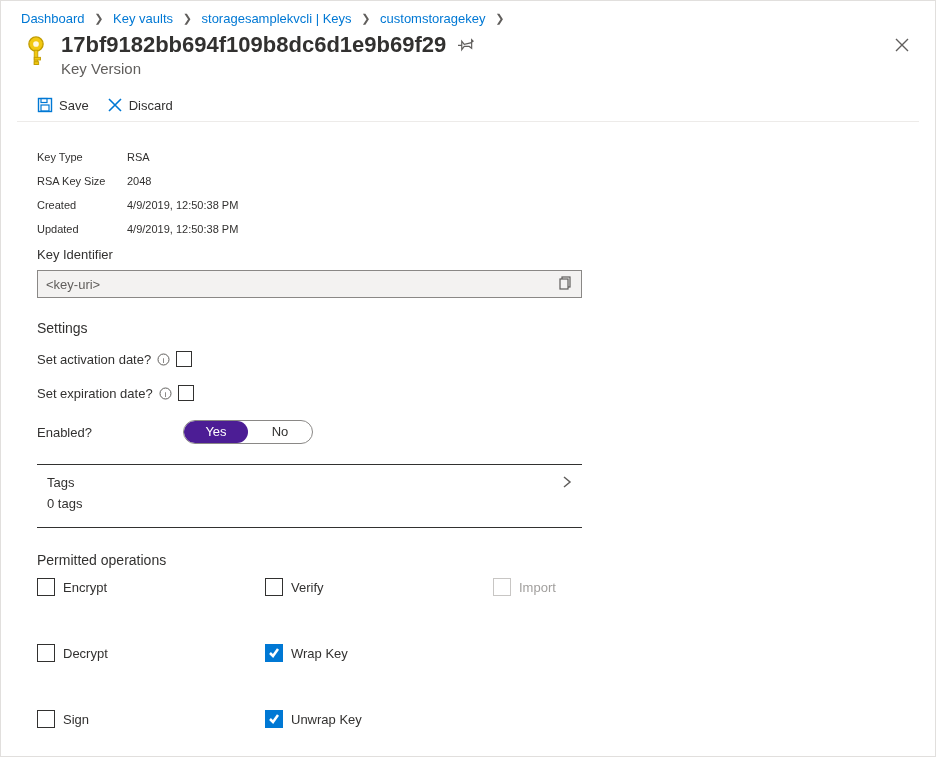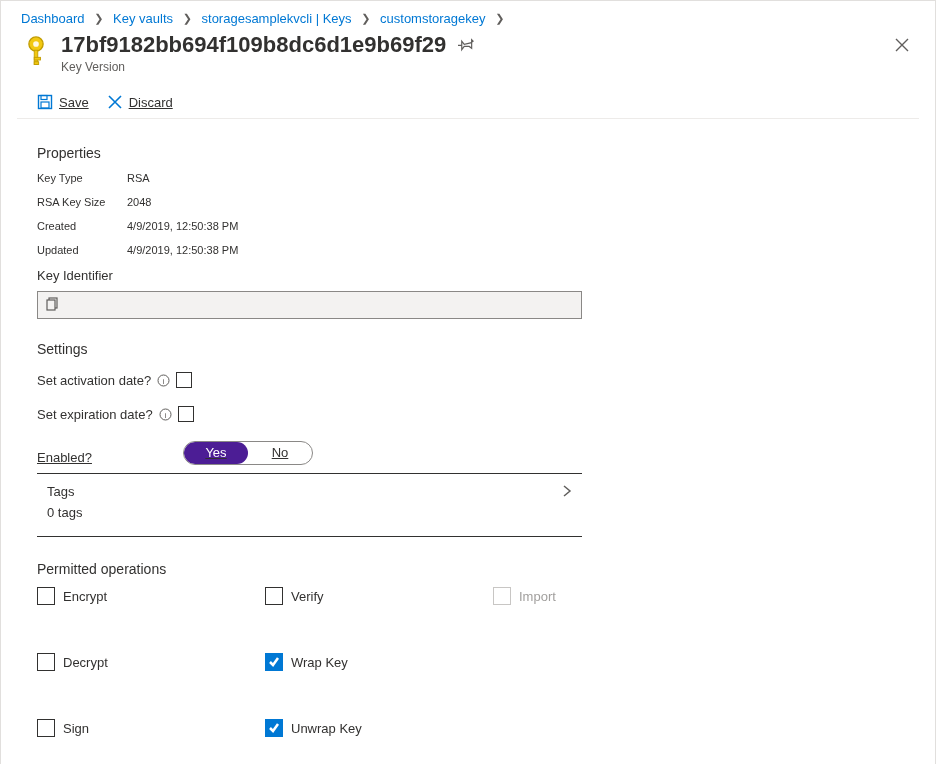--- a/index.html
+++ b/index.html
@@ -15,25 +15,25 @@
   a.crumb { color: #0078d4; text-decoration: none; cursor: pointer; }
   .breadcrumbs { padding: 10px 20px 6px 20px; font-size: 13px; }
   .chev { color: #605e5c; margin: 0 6px; font-size: 11px; display:inline-block; transform: translateY(-1px); }
   .header { display: flex; align-items: flex-start; padding: 0 20px 12px 20px; }
   .key-icon { width: 30px; height: 40px; margin-right: 10px; display:flex; align-items:flex-start; justify-content:center; padding-top:4px;}
   .key-icon svg { width: 22px; height: 32px; }
   .title-block { flex: 1; }
   .title { font-size: 22px; font-weight: 600; color: #323130; display:flex; align-items:flex-end; gap:12px;}
   .pin-btn { cursor:pointer; color:#605e5c; }
   .pin-btn svg { width:16px; height:16px; }
-  .subtitle { font-size: 12px; color: #605e5c; margin-top: 2px; }
+  .subtitle { font-size: 15px; color: #605e5c; margin-top: 2px; }
   .close-btn { cursor:pointer; color:#605e5c; padding:6px;}
   .close-btn svg { width:14px; height:14px; }
   .toolbar { display:flex; align-items:center; gap:18px; padding: 8px 20px; border-bottom:1px solid #edebe9; margin:0 16px 0 16px;}
-  .tbtn { display:flex; align-items:center; gap:6px; cursor:pointer; color:#323130;text-decoration:underline; }
+  .tbtn { display:flex; align-items:center; gap:6px; cursor:pointer; color:#323130; }
   .tbtn svg { width:16px; height:16px; }
   .content { padding: 18px 36px 28px 36px; }
   .section-title { font-size:14px; color:#323130; margin: 8px 0 10px 0; }
   .prop-row { display:flex; margin-bottom:12px; font-size:11px;margin-top:11px; }
   .prop-label { width: 90px; color:#323130;}
   .prop-value { color:#323130; }
   .key-id-label { margin-top:8px; margin-bottom:8px; }
   .key-id-box {
     display:flex; align-items:center;
     border:1px solid #8a8886; background:#f3f2f1;
@@ -43,21 +43,21 @@
   .key-id-box .copy { color:#605e5c; cursor:pointer; }
   .key-id-box .copy svg { width:14px; height:14px; }
   .settings-block { margin-top:22px; }
   .setting-row { display:flex; align-items:center; margin:12px 0; height:22px;}
   .setting-label { font-size:13px; color:#323130; margin-right:6px;}
   .info-icon { color:#605e5c; margin-right:6px; display:inline-flex;}
   .info-icon svg { width:13px; height:13px; }
   .chk {
     width:16px; height:16px; border:1px solid #323130; background:#fff; cursor:pointer; display:inline-block;
   }
-  .enabled-row { display:flex; align-items:flex-end; margin:16px 0 8px 0;text-decoration:underline;}
+  .enabled-row { display:flex; align-items:center; margin:16px 0 20px 0;}
   .enabled-row .setting-label { width:140px;}
   .toggle {
     display:flex; border:1px solid #8a8886; border-radius:14px; overflow:hidden; width:130px; height:24px;
   }
   .toggle div {
     flex:1; text-align:center; font-size:13px; line-height:22px; cursor:pointer;
   }
   .toggle .on { background:#4c1d95; color:#fff; border-radius:12px;}
   .toggle .off { color:#323130; }
   .divider { border:none; border-top:1px solid #323130; margin:6px 0 0 0; width:545px;}
@@ -133,41 +133,41 @@
   <div class="tbtn">
     <svg viewBox="0 0 16 16">
       <path d="M2 2l12 12M14 2L2 14" stroke="#0078d4" stroke-width="1.6"></path>
     </svg>
     <span>Discard</span>
   </div>
 </div>
 
 <div class="content">
 
-  <div class="section-title">Properties</div>
 
   <div class="prop-row">
     <div class="prop-label">Key Type</div>
     <div class="prop-value">RSA</div>
   </div>
   <div class="prop-row">
     <div class="prop-label">RSA Key Size</div>
     <div class="prop-value">2048</div>
   </div>
   <div class="prop-row">
     <div class="prop-label">Created</div>
     <div class="prop-value">4/9/2019, 12:50:38 PM</div>
   </div>
   <div class="prop-row">
     <div class="prop-label">Updated</div>
     <div class="prop-value">4/9/2019, 12:50:38 PM</div>
   </div>
 
   <div class="key-id-label">Key Identifier</div>
   <div class="key-id-box">
+    <span class="val">&lt;key-uri&gt;</span>
     <span class="copy">
       <svg viewBox="0 0 14 14">
         <rect x="3" y="1" width="8" height="10" fill="none" stroke="#605e5c" stroke-width="1.2"></rect>
         <rect x="1" y="3" width="8" height="10" fill="#f3f2f1" stroke="#605e5c" stroke-width="1.2"></rect>
       </svg>
     </span>
   </div>
 
   <div class="settings-block">
     <div class="section-title">Settings</div>

